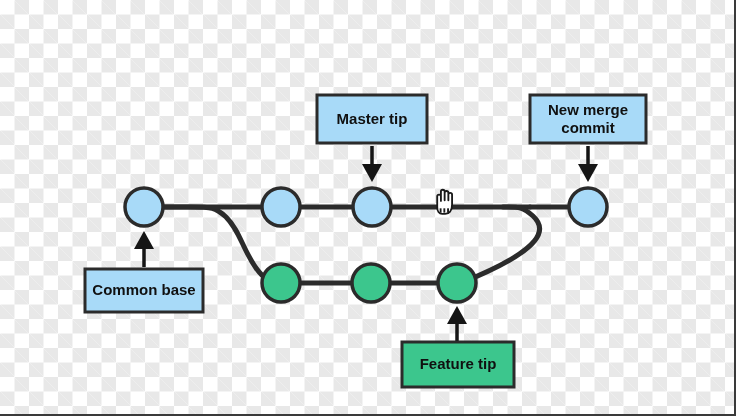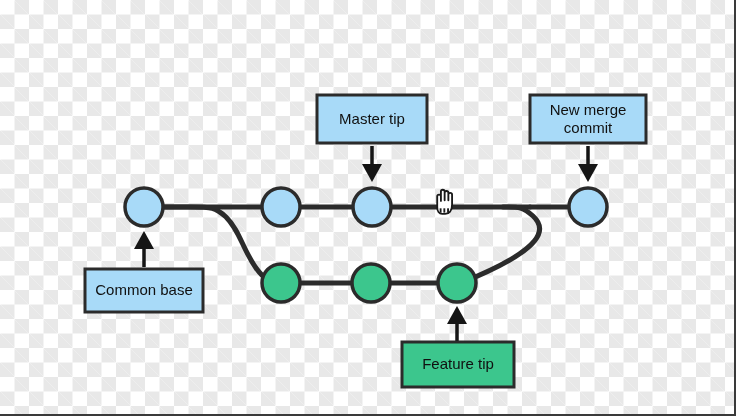--- a/index.html
+++ b/index.html
@@ -16,20 +16,21 @@
     
     background-color: #ffffff;
     background-image:
       linear-gradient(45deg, #e8e8e8 25%, transparent 25%, transparent 75%, #e8e8e8 75%),
       linear-gradient(45deg, #e8e8e8 25%, transparent 25%, transparent 75%, #e8e8e8 75%);
     background-size: 29px 29px;
     background-position: 0 0, 14.5px 14.5px;
     box-sizing: border-box;
     border-right: 2px solid #3a3a3a;
     border-bottom: 2px solid #3a3a3a;
+    font-weight: bold;
   }
   #diagram {
     position: absolute;
     inset: 0;
     width: 736px;
     height: 416px;
     display: block;
   }
   .box-rect {
     stroke: #2b2b2b;

